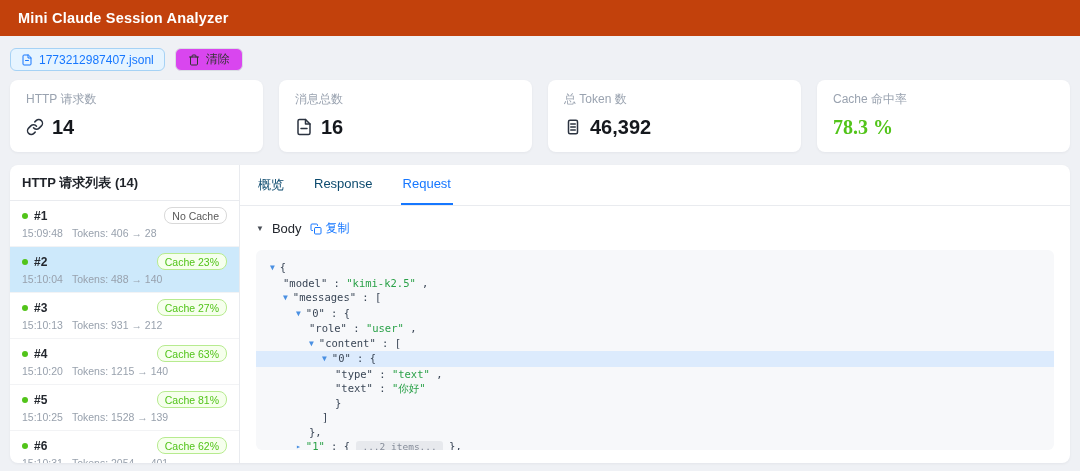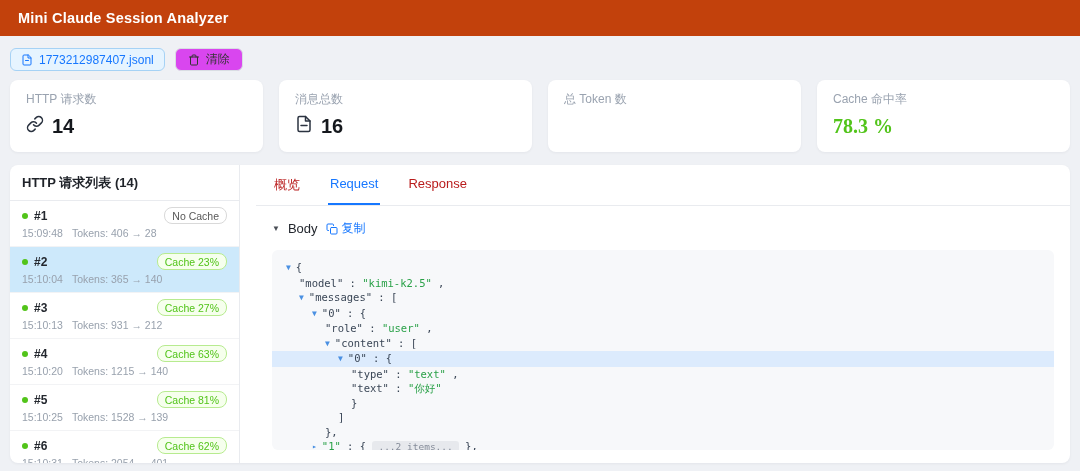--- a/index.html
+++ b/index.html
@@ -19,47 +19,47 @@
   .file-chip { display:inline-flex; align-items:center; gap:6px; background:#e6f4ff; border:1px solid #a6d2f5;
     color:#1677ff; font-size:12px; padding:3px 10px; border-radius:6px; height:23px; }
   .clear-btn { display:inline-flex; align-items:center; gap:6px; background:#d946ef; border:1px solid #d9dde3;
     color:#333; font-size:12px; padding:3px 12px; border-radius:6px; height:23px; cursor:pointer; }
   .chip-icon, .btn-icon { width:12px; height:12px; display:block; }
 
   
   .stats { display:flex; gap:16px; margin:9px 10px 0; }
   .stat-card { flex:1; background:#fff; border-radius:8px; padding:11px 16px 13px; box-shadow:0 1px 3px rgba(15,23,42,.05); }
   .stat-label { font-size:12px; color:#9aa3b0; }
-  .stat-value-row { display:flex; gap:8px; margin-top:7px; height:24px; }
+  .stat-value-row { display:flex; align-items:center; gap:8px; margin-top:7px; height:24px; }
   .stat-icon { width:18px; height:18px; color:#2b3340; flex:none; }
   .stat-value { font-size:20px; font-weight:600; color:#15181d; }
   .stat-value.green { color:#52c41a;font-family:Liberation Serif, serif; }
 
   
   .main-card { margin:13px 10px 0; background:#fff; border-radius:8px; box-shadow:0 1px 3px rgba(15,23,42,.05);
-    display:flex; height:298px; overflow:hidden;gap:16px; }
+    display:flex; height:298px; overflow:hidden; }
 
   
   .left-col { width:230px; border-right:1px solid #e9ebef; display:flex; flex-direction:column; flex:none; }
   .list-title { font-size:13px; font-weight:700; padding:9px 12px 8px; border-bottom:1px solid #e9ebef; color:#1f2329; }
   .req-list { flex:1; overflow:hidden; }
   .req-item { padding:6px 12px 7px; border-bottom:1px solid #f2f3f5; cursor:pointer; }
   .req-item.selected { background:#cde9fb; }
   .req-top { display:flex; align-items:center; }
   .dot { width:6px; height:6px; border-radius:50%; background:#52c41a; margin-right:6px; flex:none; }
   .req-id { font-size:12px; font-weight:700; flex:1; color:#23272e; }
   .badge { font-size:10.5px; padding:1.5px 7px; border-radius:8px; border:1px solid; white-space:nowrap; }
   .badge.green { background:#f6ffed; border-color:#b7eb8f; color:#52c41a; }
   .badge.neutral { background:#fff; border-color:#d9d9d9; color:#595959; }
   .req-meta { margin-top:3px; font-size:10.5px; color:#98a1ad; display:flex; gap:9px; }
 
   
   .right-col { flex:1; display:flex; flex-direction:column; min-width:0; }
   .tabbar { display:flex; gap:26px; padding:0 16px; border-bottom:1px solid #e9ebef; flex:none; }
-  .tab { font-size:13px; padding:11px 2px 9px; color:#b91c1c; cursor:pointer; border-bottom:2px solid transparent; }
+  .tab { font-size:13px; padding:11px 2px 9px; color:#0c4a6e; cursor:pointer; border-bottom:2px solid transparent; }
   .tab.active { color:#1677ff; border-bottom-color:#1677ff; font-weight:500; }
 
   .detail-content { padding:14px 16px 13px; flex:1; overflow:hidden; display:flex; flex-direction:column; }
   .body-row { display:flex; align-items:center; gap:8px; }
   .tri { font-size:8px; color:#4a4f57; cursor:pointer; }
   .body-label { font-size:13px; font-weight:400; color:#23272e; }
   .copy-btn { display:inline-flex; gap:4px; align-items:center; color:#1677ff; font-size:12px; cursor:pointer; }
   .copy-icon { width:12px; height:12px; display:block; }
 
   .json-box { margin-top:13px; background:#f7f8fa; border-radius:6px; padding:10px 0; flex:1;
@@ -116,20 +116,29 @@
       <svg class="stat-icon" viewBox="0 0 24 24" fill="none" stroke="currentColor" stroke-width="2" stroke-linecap="round" stroke-linejoin="round">
           <path d="M14 2H6a2 2 0 0 0-2 2v16a2 2 0 0 0 2 2h12a2 2 0 0 0 2-2V8z"></path>
           <polyline points="14 2 14 8 20 8"></polyline>
           <line x1="8" y1="14" x2="16" y2="14"></line>
         </svg>
       <span class="stat-value">16</span>
     </div>
   </div>
   <div class="stat-card">
     <div class="stat-label">总 Token 数</div>
+    <div class="stat-value-row">
+      <svg class="stat-icon" viewBox="0 0 24 24" fill="none" stroke="currentColor" stroke-width="2" stroke-linecap="round" stroke-linejoin="round">
+          <rect x="6" y="3" width="12" height="18" rx="2"></rect>
+          <line x1="9" y1="8" x2="15" y2="8"></line>
+          <line x1="9" y1="12" x2="15" y2="12"></line>
+          <line x1="9" y1="16" x2="15" y2="16"></line>
+        </svg>
+      <span class="stat-value">46,392</span>
+    </div>
   </div>
   <div class="stat-card">
     <div class="stat-label">Cache 命中率</div>
     <div class="stat-value-row">
       <span class="stat-value green">78.3 %</span>
     </div>
   </div>
 </div>
 
 <div class="main-card">
@@ -149,21 +158,21 @@
           </div>
         </div>
         <div class="req-item selected">
           <div class="req-top">
             <span class="dot"></span>
             <span class="req-id">#2</span>
             <span class="badge green">Cache 23%</span>
           </div>
           <div class="req-meta">
             <span>15:10:04</span>
-            <span>Tokens: 365 → 140</span>
+            <span>Tokens: 488 → 140</span>
           </div>
         </div>
         <div class="req-item">
           <div class="req-top">
             <span class="dot"></span>
             <span class="req-id">#3</span>
             <span class="badge green">Cache 27%</span>
           </div>
           <div class="req-meta">
             <span>15:10:13</span>
@@ -202,22 +211,22 @@
             <span>15:10:31</span>
             <span>Tokens: 2054 → 401</span>
           </div>
         </div>
       </div>
   </div>
 
   <div class="right-col">
     <div class="tabbar">
       <div class="tab">概览</div>
+      <div class="tab">Response</div>
       <div class="tab active">Request</div>
-      <div class="tab">Response</div>
     </div>
     <div class="detail-content">
       <div class="body-row">
         <span class="tri">▼</span>
         <span class="body-label">Body</span>
         <span class="copy-btn">
           <svg class="copy-icon" viewBox="0 0 24 24" fill="none" stroke="#1677ff" stroke-width="2" stroke-linecap="round" stroke-linejoin="round">
               <rect x="9" y="9" width="13" height="13" rx="2"></rect>
               <path d="M5 15H4a2 2 0 0 1-2-2V4a2 2 0 0 1 2-2h9a2 2 0 0 1 2 2v1"></path>
             </svg>

